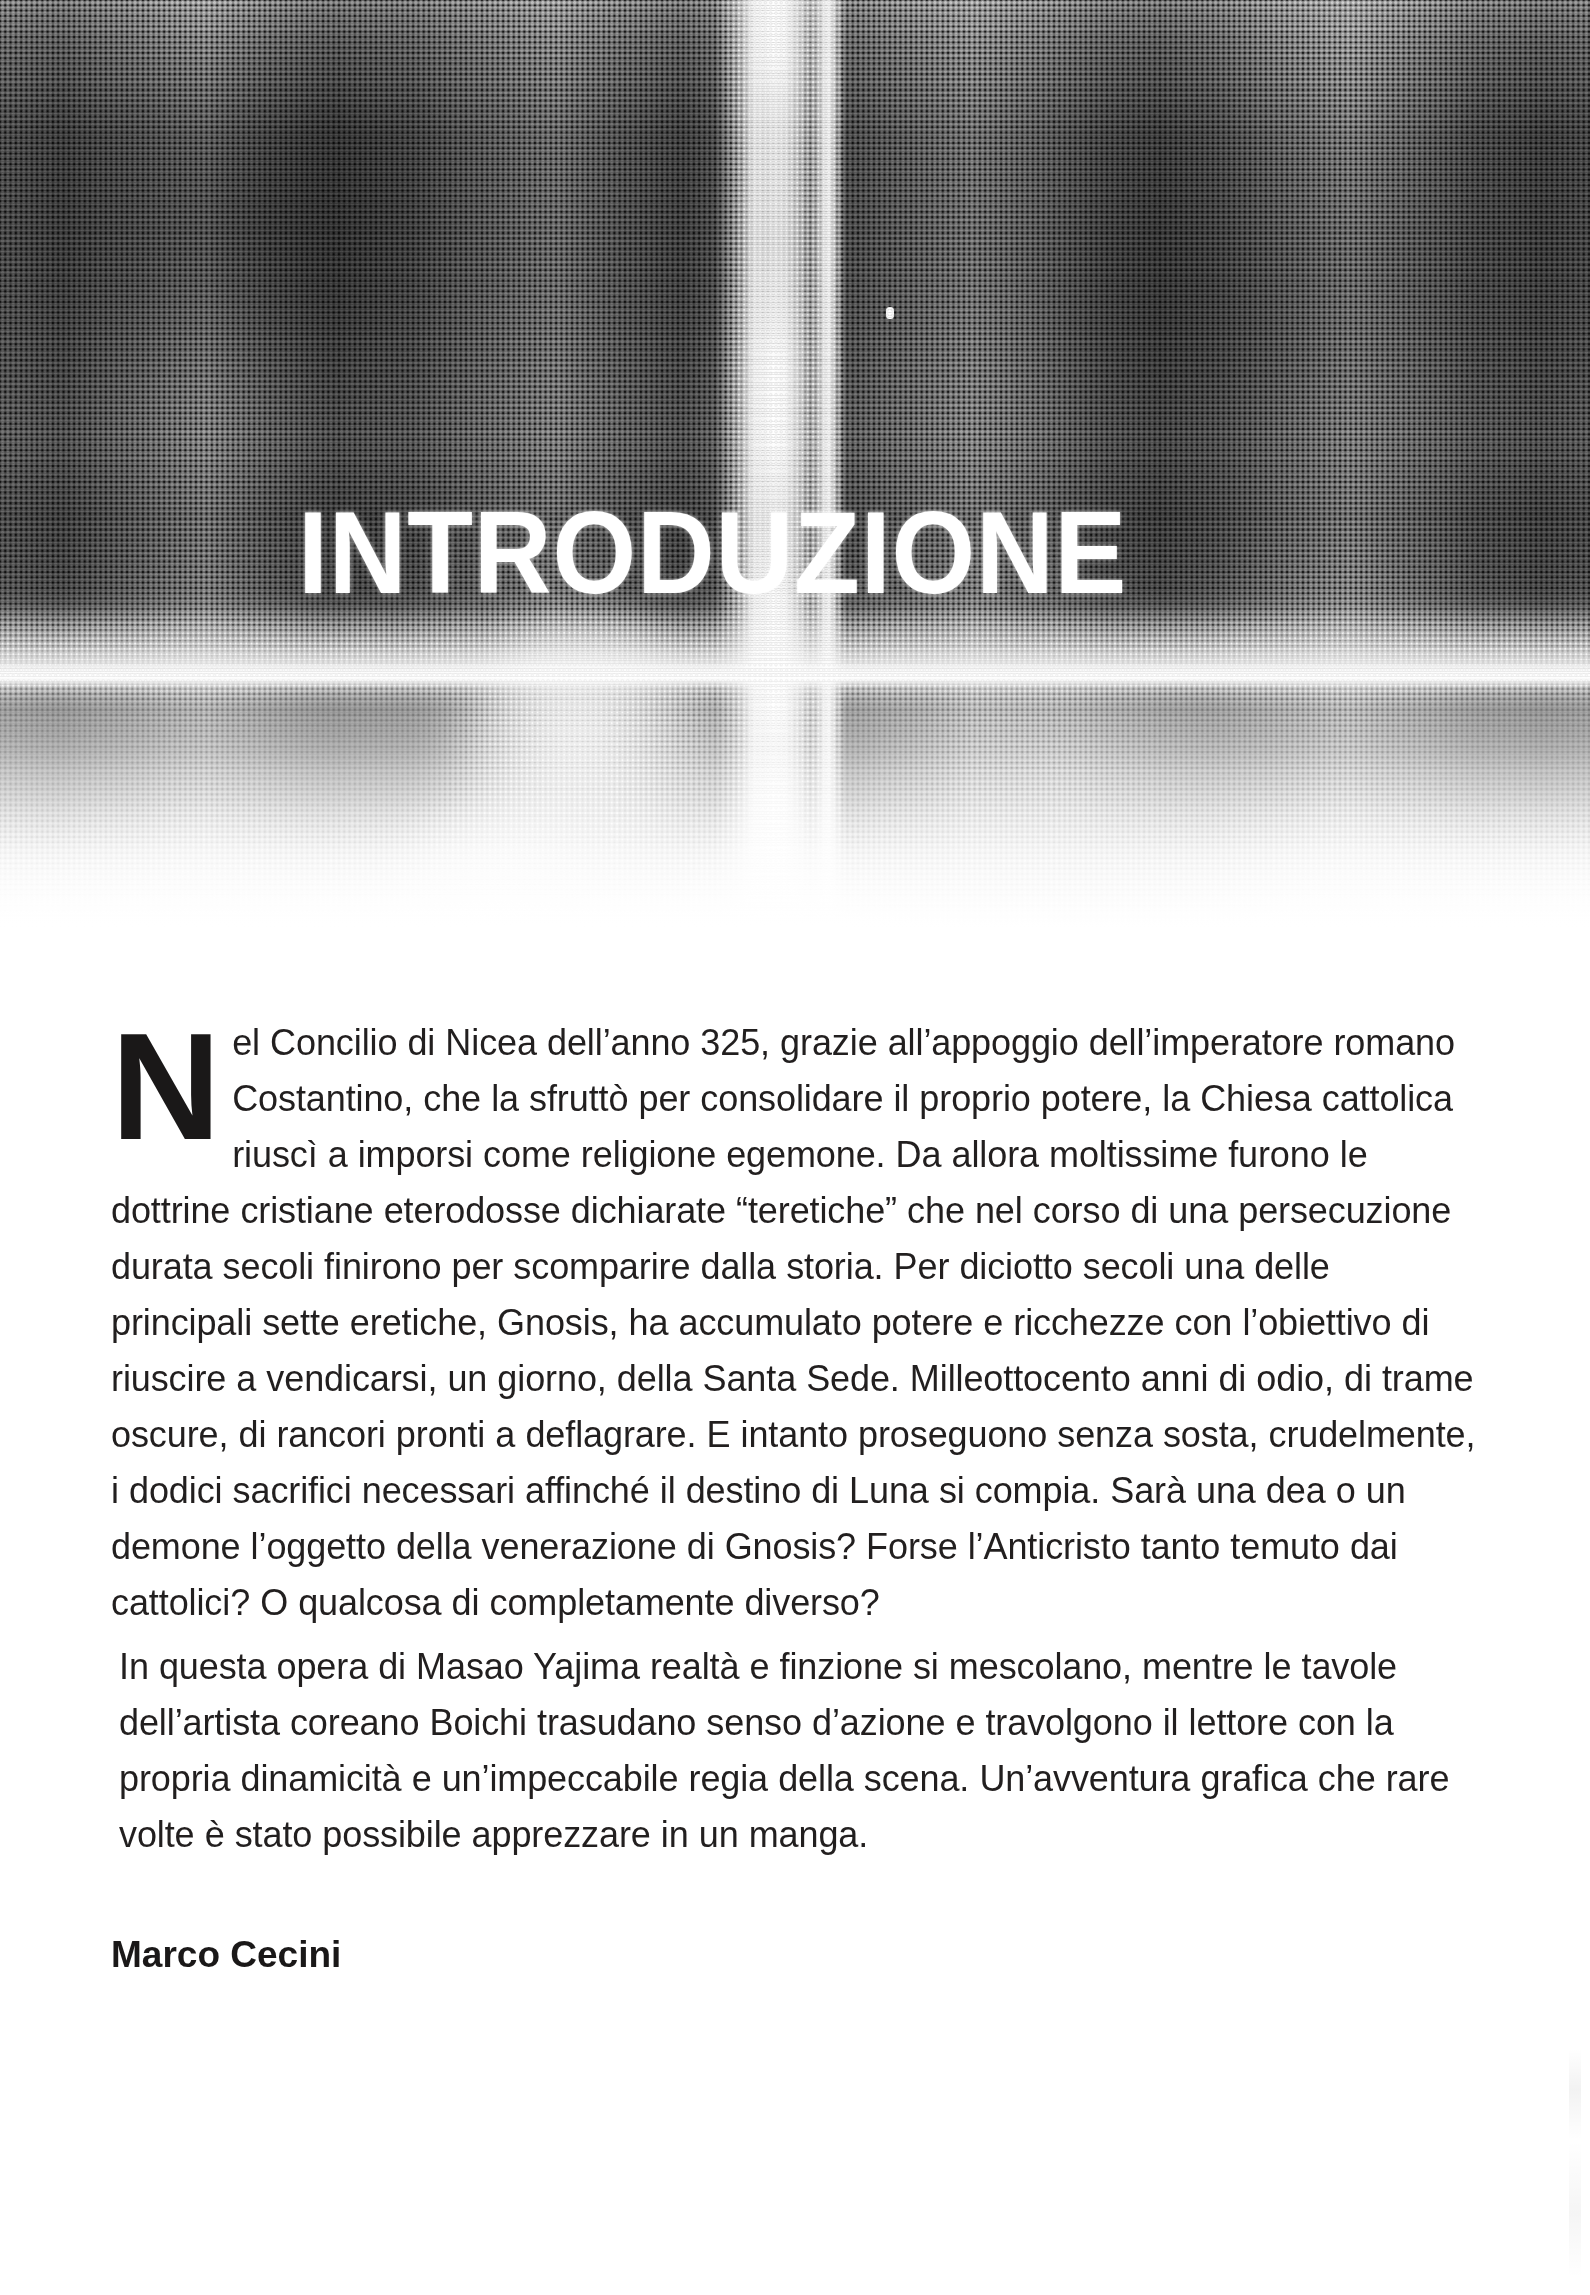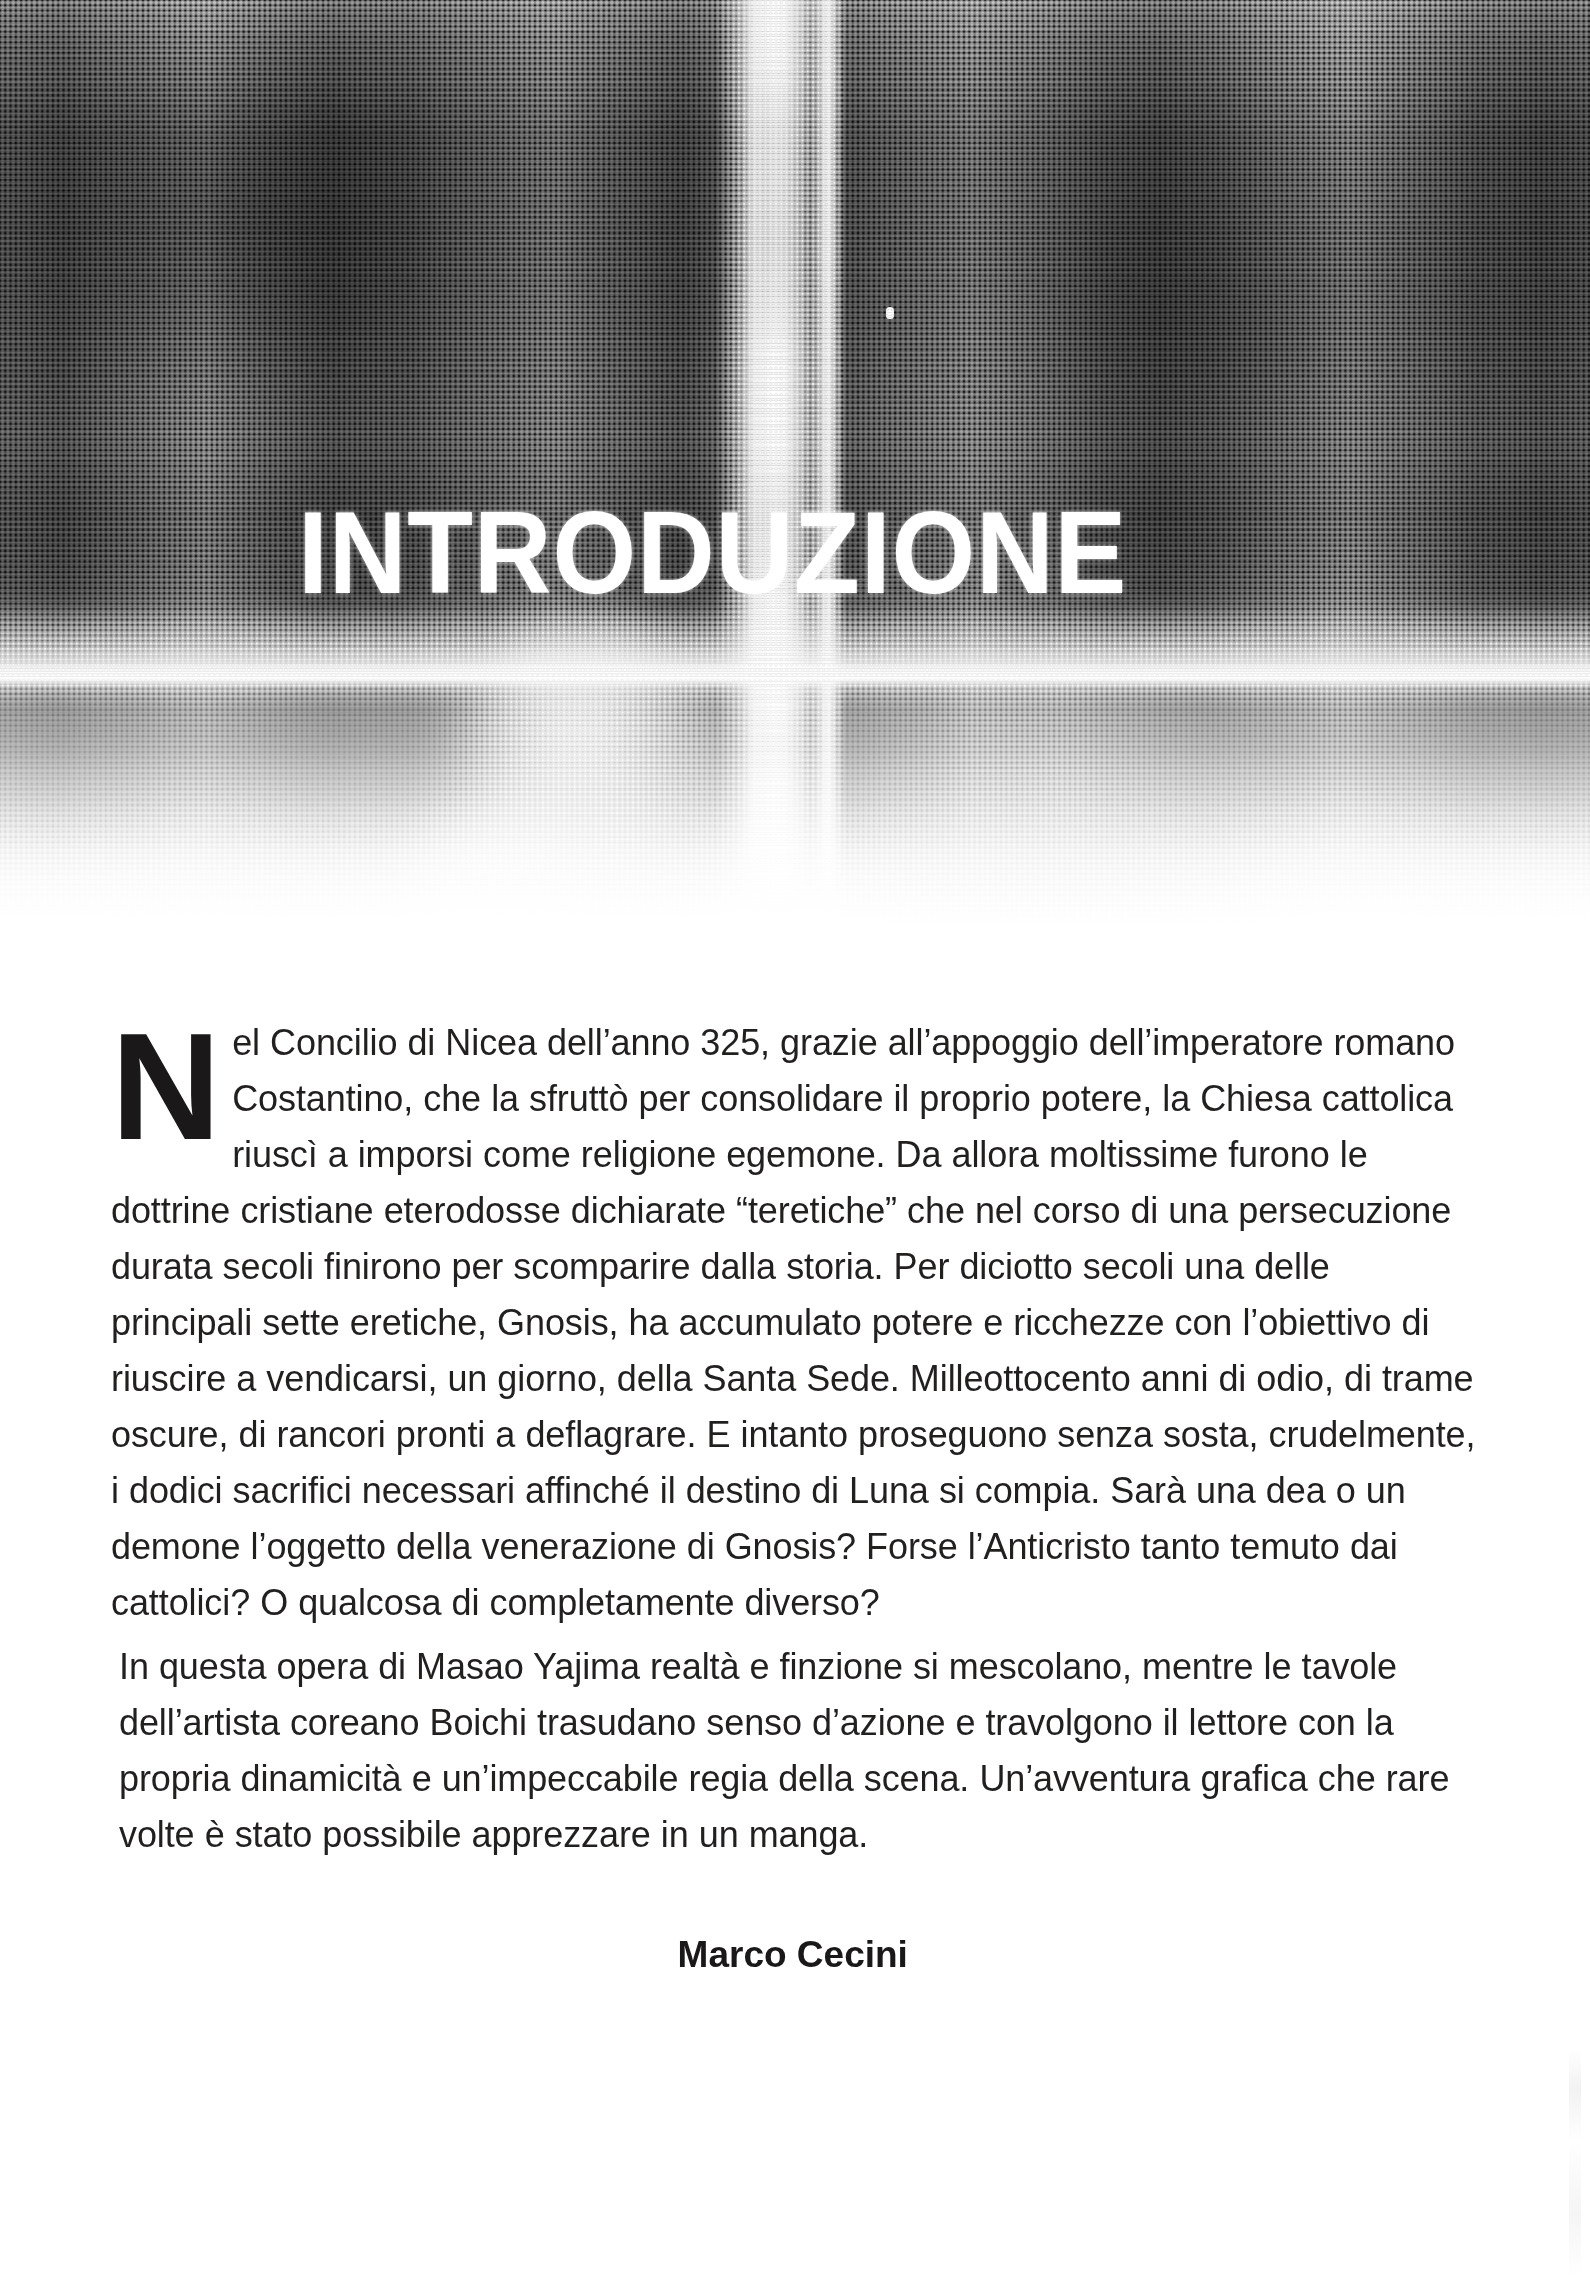--- a/index.html
+++ b/index.html
@@ -251,21 +251,21 @@
     font-size: 152px;
     line-height: 134px;
     color: #1a1818;
     margin: 3.5px 14px 0 0;
     letter-spacing: -2.6px;
   }
   .para-1 { margin: 0; }
   .para-2 { margin: 8px; }
   .byline {
     margin: 71px 0 8px 0;
-    text-align: center;
+    text-align: left;
     font-family: "Liberation Sans Narrow", "Liberation Sans", sans-serif;
     font-weight: 700;
     font-size: 37px;
     line-height: 42px;
     color: #1a1818;
     padding-right: 3.5px;
   }
 
   
   .scan-artifact {

